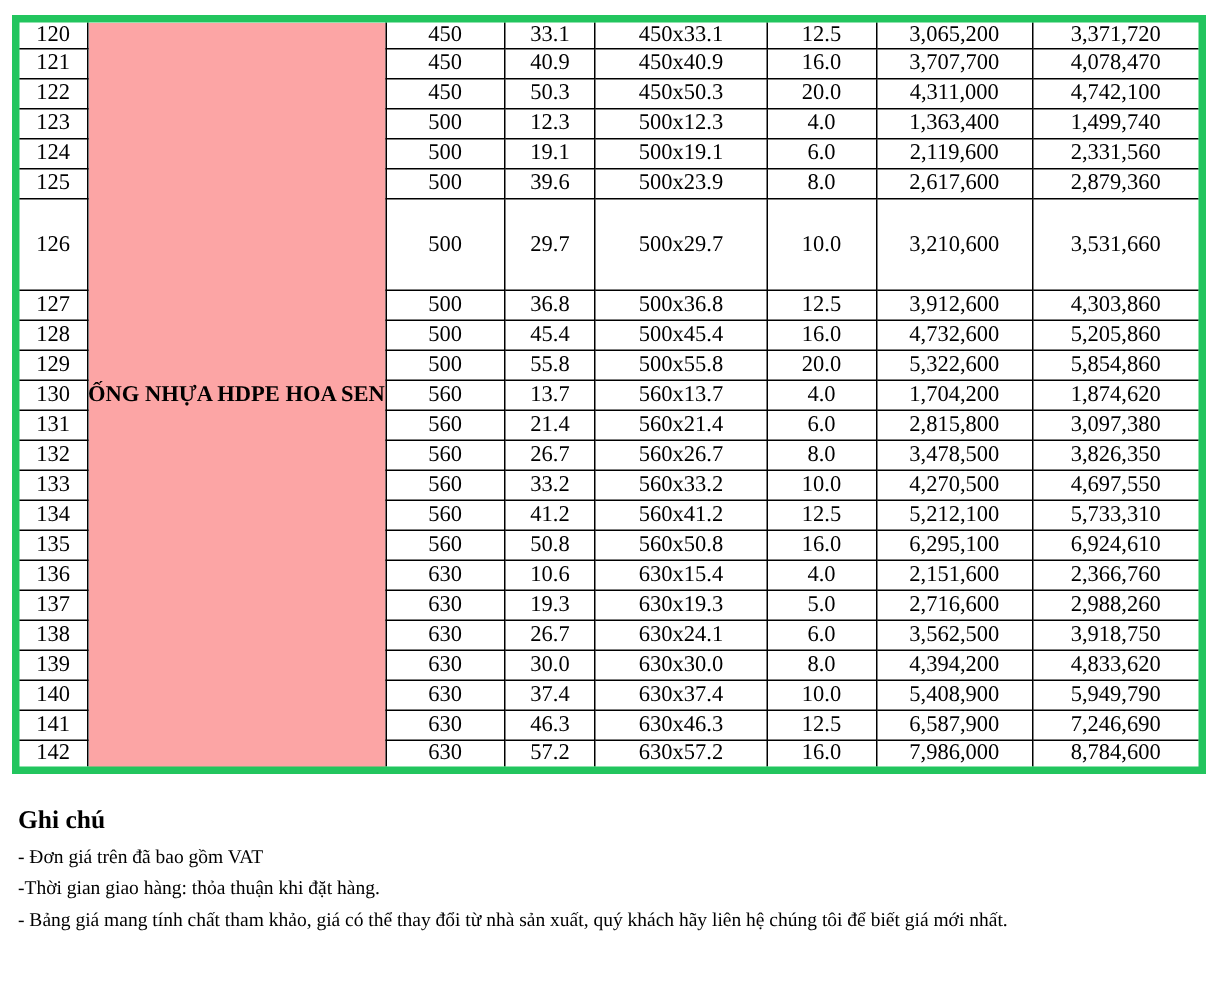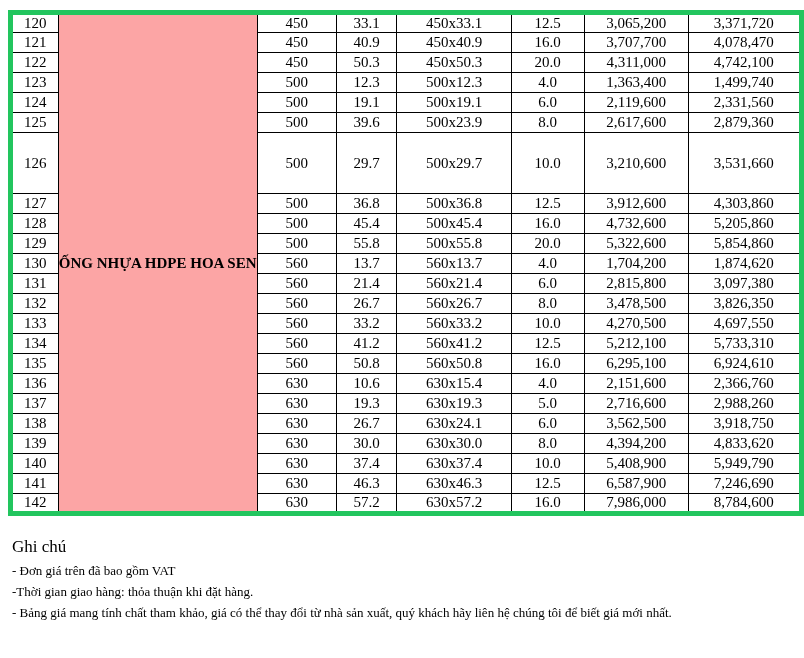--- a/index.html
+++ b/index.html
@@ -51,21 +51,21 @@
     text-align: right;
     padding-right: 10px;
   }
   .notes {
     position: absolute;
     left: 12px;
     top: 536px;
     width: 784px;
   }
   .notes-title {
-    font-weight: normal;
+    font-weight: bold;
     font-size: 17px;
     line-height: 22px;
     margin-bottom: 2px;
   }
   .note-line {
     font-size: 13px;
     line-height: 21px;
     white-space: nowrap;
   }
 </style>

